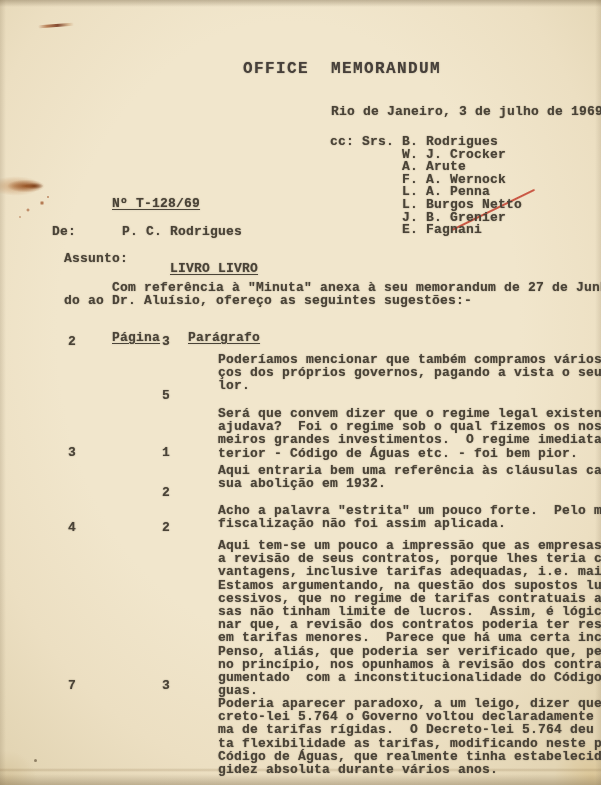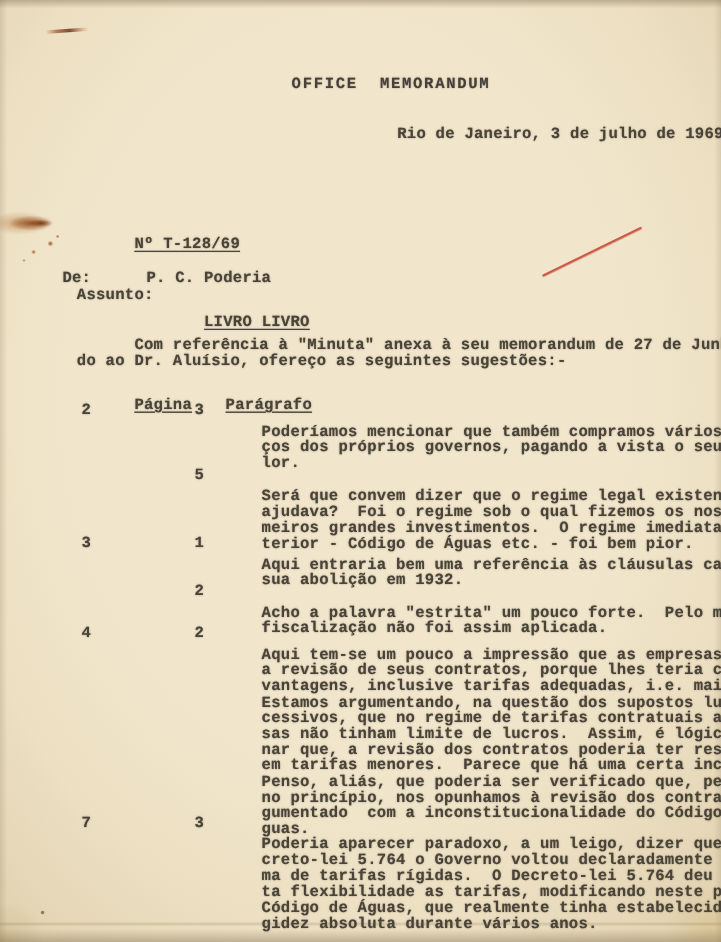--- a/index.html
+++ b/index.html
@@ -14,21 +14,21 @@
       linear-gradient(to left, rgba(110,92,62,.15), rgba(110,92,62,0) 6px),
       radial-gradient(circle 55px at 592px 778px, rgba(196,156,74,.28), rgba(196,156,74,0) 70%),
       radial-gradient(circle 45px at 6px 782px, rgba(170,140,80,.25), rgba(170,140,80,0) 70%),
       radial-gradient(ellipse 420px 560px at 48% 42%, #f1e6cc 55%, #ecdfc2 80%, #e3d5b4 100%);
   }
   .t{
     position:absolute;white-space:pre;font-weight:bold;
     font-size:13px;line-height:13.2px;letter-spacing:.2px;
     text-shadow:0 0 1px rgba(74,67,55,.55), 0 0 2px rgba(74,67,55,.18);
   }
-  .title{font-size:13px;letter-spacing:1.4px;color:#47403a;}
+  .title{font-size:16px;letter-spacing:1.4px;color:#47403a;}
   .u{text-decoration:underline;text-underline-offset:2px;padding-left:16px;}
   .row{position:absolute;left:0;width:601px;}
   .row .pg{position:absolute;left:68px;}
   .row .pr{position:absolute;left:162px;}
   .row .tx{position:absolute;left:218px;margin-top:18px;}
   .crease{
     position:absolute;left:0;top:768px;width:601px;height:4px;
     background:linear-gradient(to bottom, rgba(150,125,85,0), rgba(150,125,85,.28) 50%, rgba(150,125,85,0));
   }
   .red-line{
@@ -64,29 +64,37 @@
   <div class="stain"></div>
   <div class="red-line" style="background: rgb(196, 64, 46);"></div>
   <div class="crease"></div>
   <div class="speck"></div>
 
   <div class="t title" style="left:243px;top:63px;">OFFICE  MEMORANDUM</div>
 
   <div class="t" style="left:331px;top:105px;">Rio de Janeiro, 3 de julho de 1969</div>
 
 
+  <div class="t" style="left:330px;top:136px;line-height:12.6px;">cc: Srs. B. Rodrigues
+         W. J. Crocker
+         A. Arute
+         F. A. Wernock
+         L. A. Penna
+         L. Burgos Netto
+         J. B. Grenier
+         E. Fagnani</div>
 
   <div class="t" style="left:64px;top:184px;">
     <span class="u">Nº T-128/69</span>
   </div>
 
   <div class="t" style="left:52px;top:225px;">De:</div>
-  <div class="t" style="left:122px;top:225px;">P. C. Poderia</div>
+  <div class="t" style="left:122px;top:225px;">P. C. Rodrigues</div>
 
-  <div class="t" style="left:64px;top:239px;font-family:Liberation Mono, monospace;">Assunto:</div>
+  <div class="t" style="left:64px;top:252px;font-family:Liberation Mono, monospace;">Assunto:</div>
   <div class="t" style="left:122px;top:249px;">
     <span class="u">LIVRO LIVRO</span>
   </div>
 
   <div class="t" style="left:64px;top:281px;">      Com referência à "Minuta" anexa à seu memorandum de 27 de Junho endereça
 do ao Dr. Aluísio, ofereço as seguintes sugestões:-</div>
 
   <div class="t" style="left:64px;top:318px;">
     <span class="u">Página</span>
   </div>

